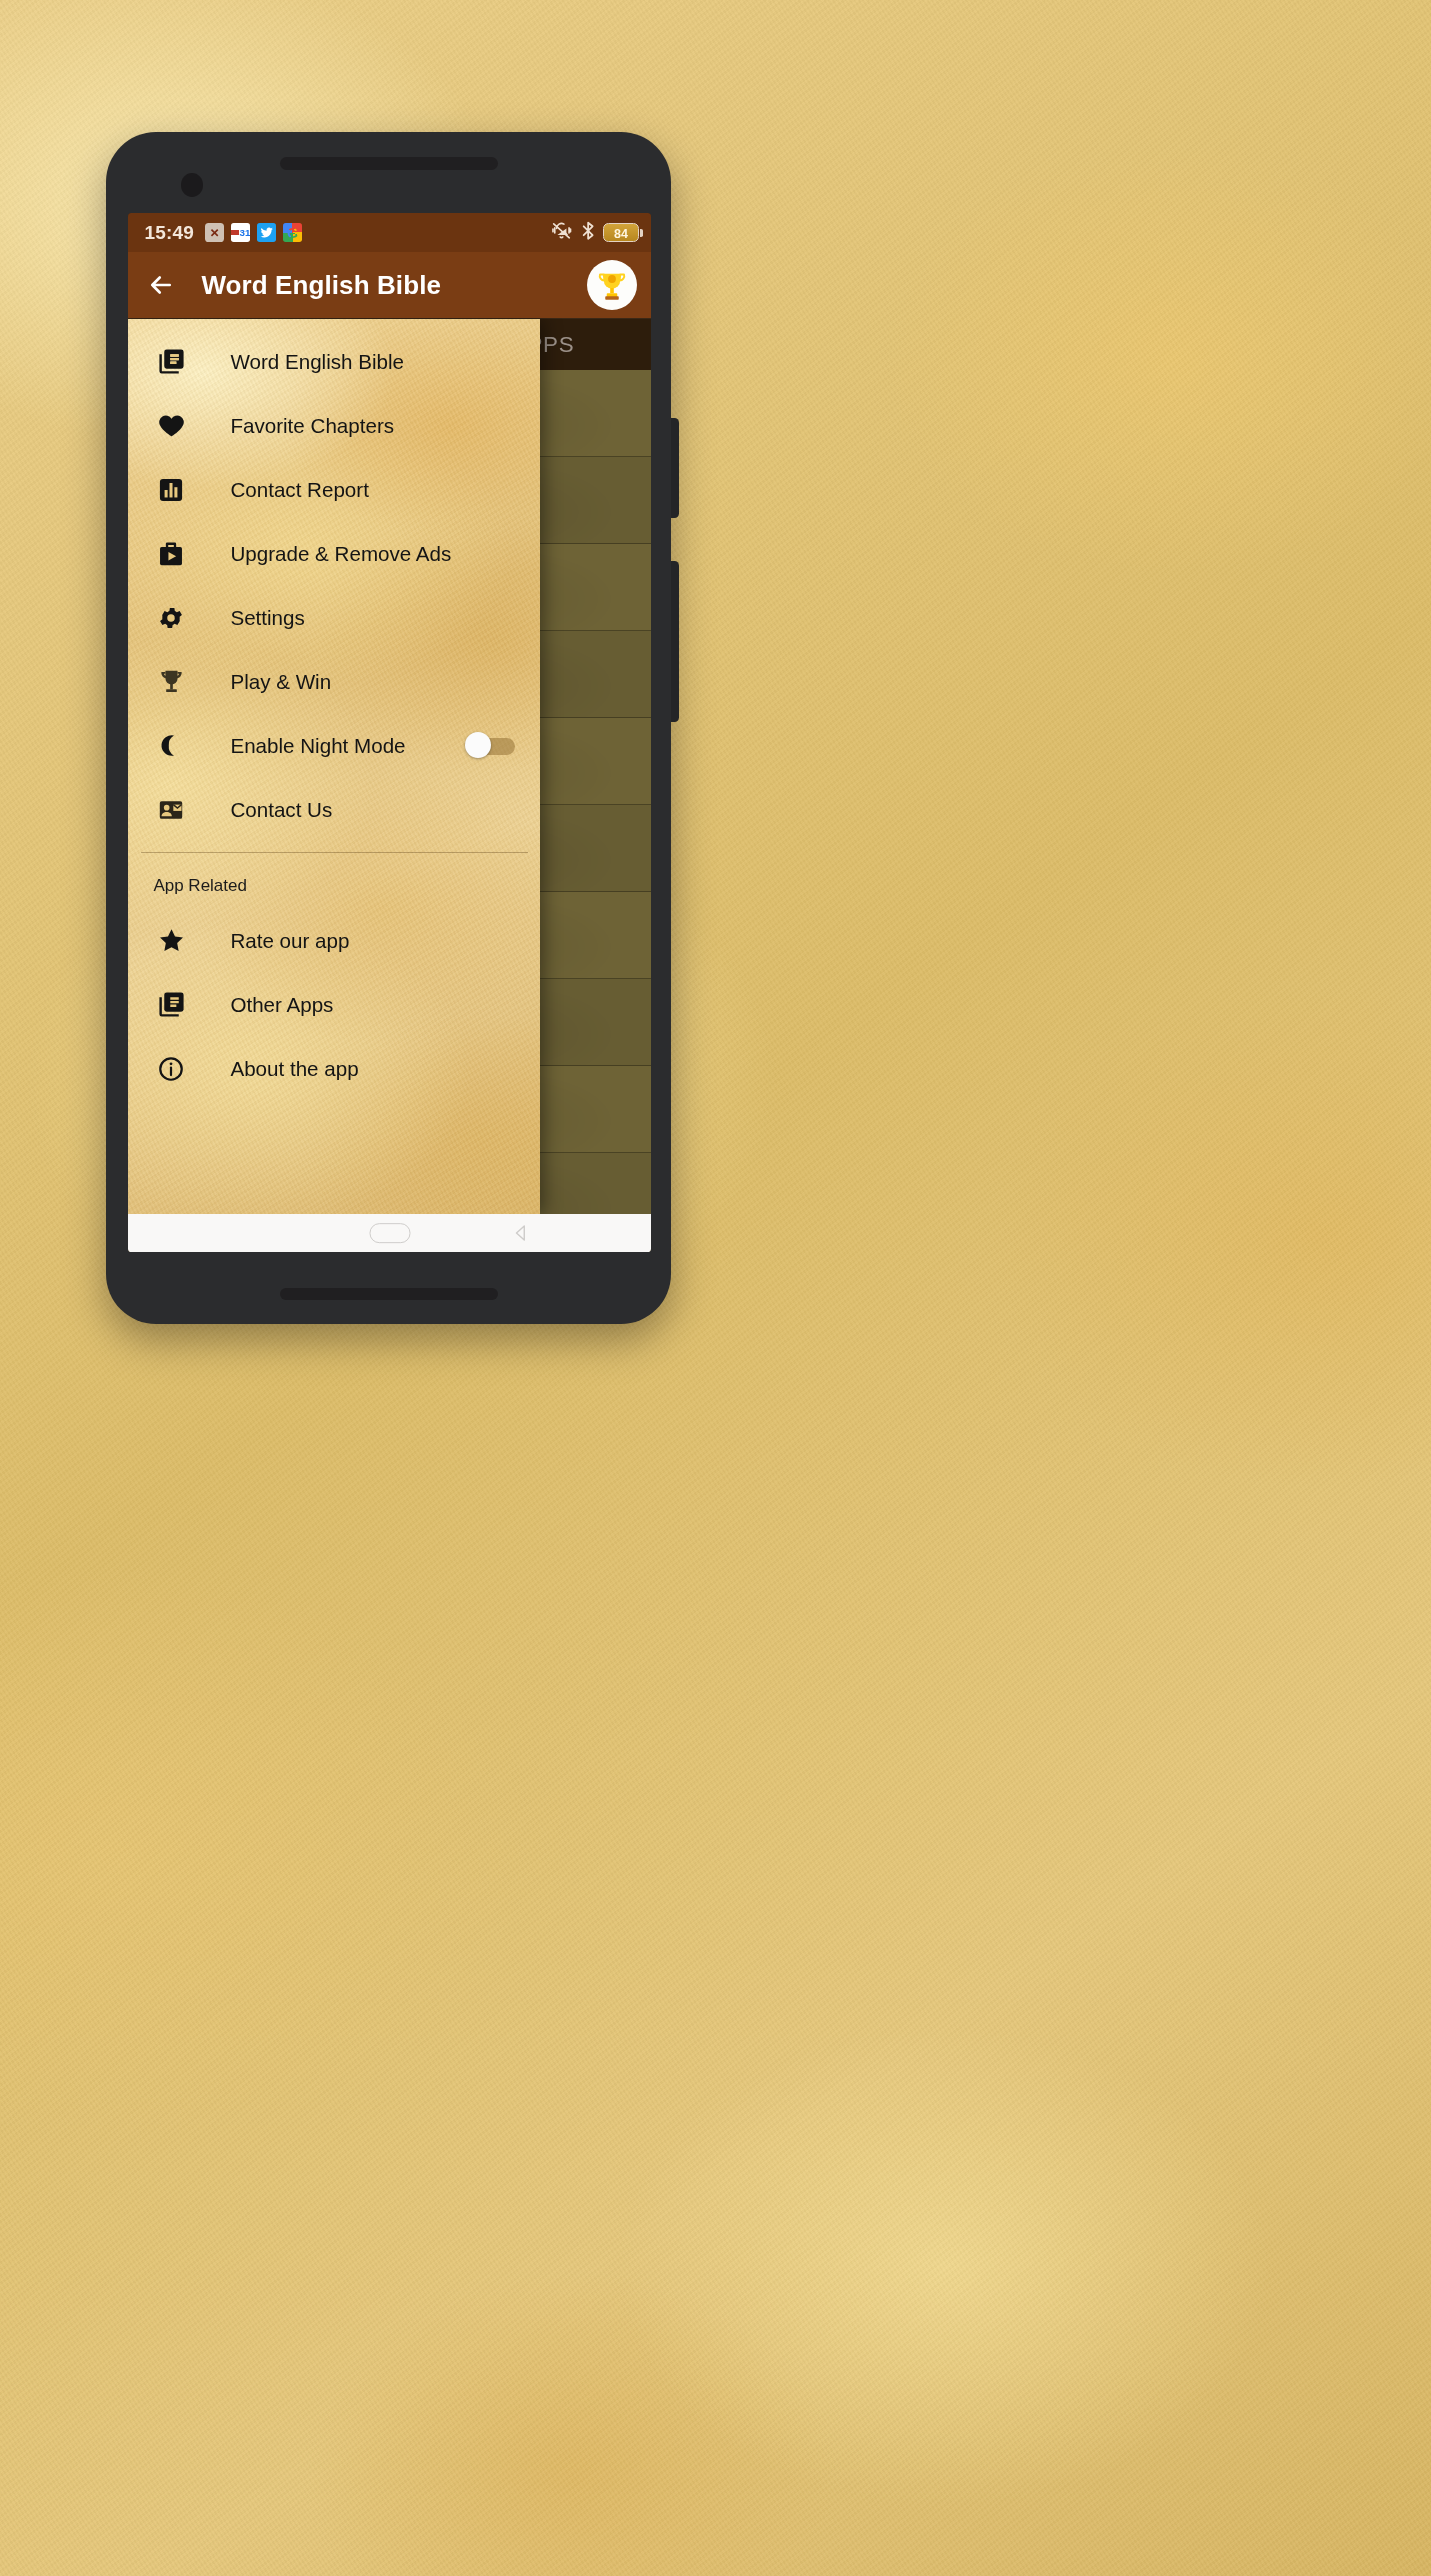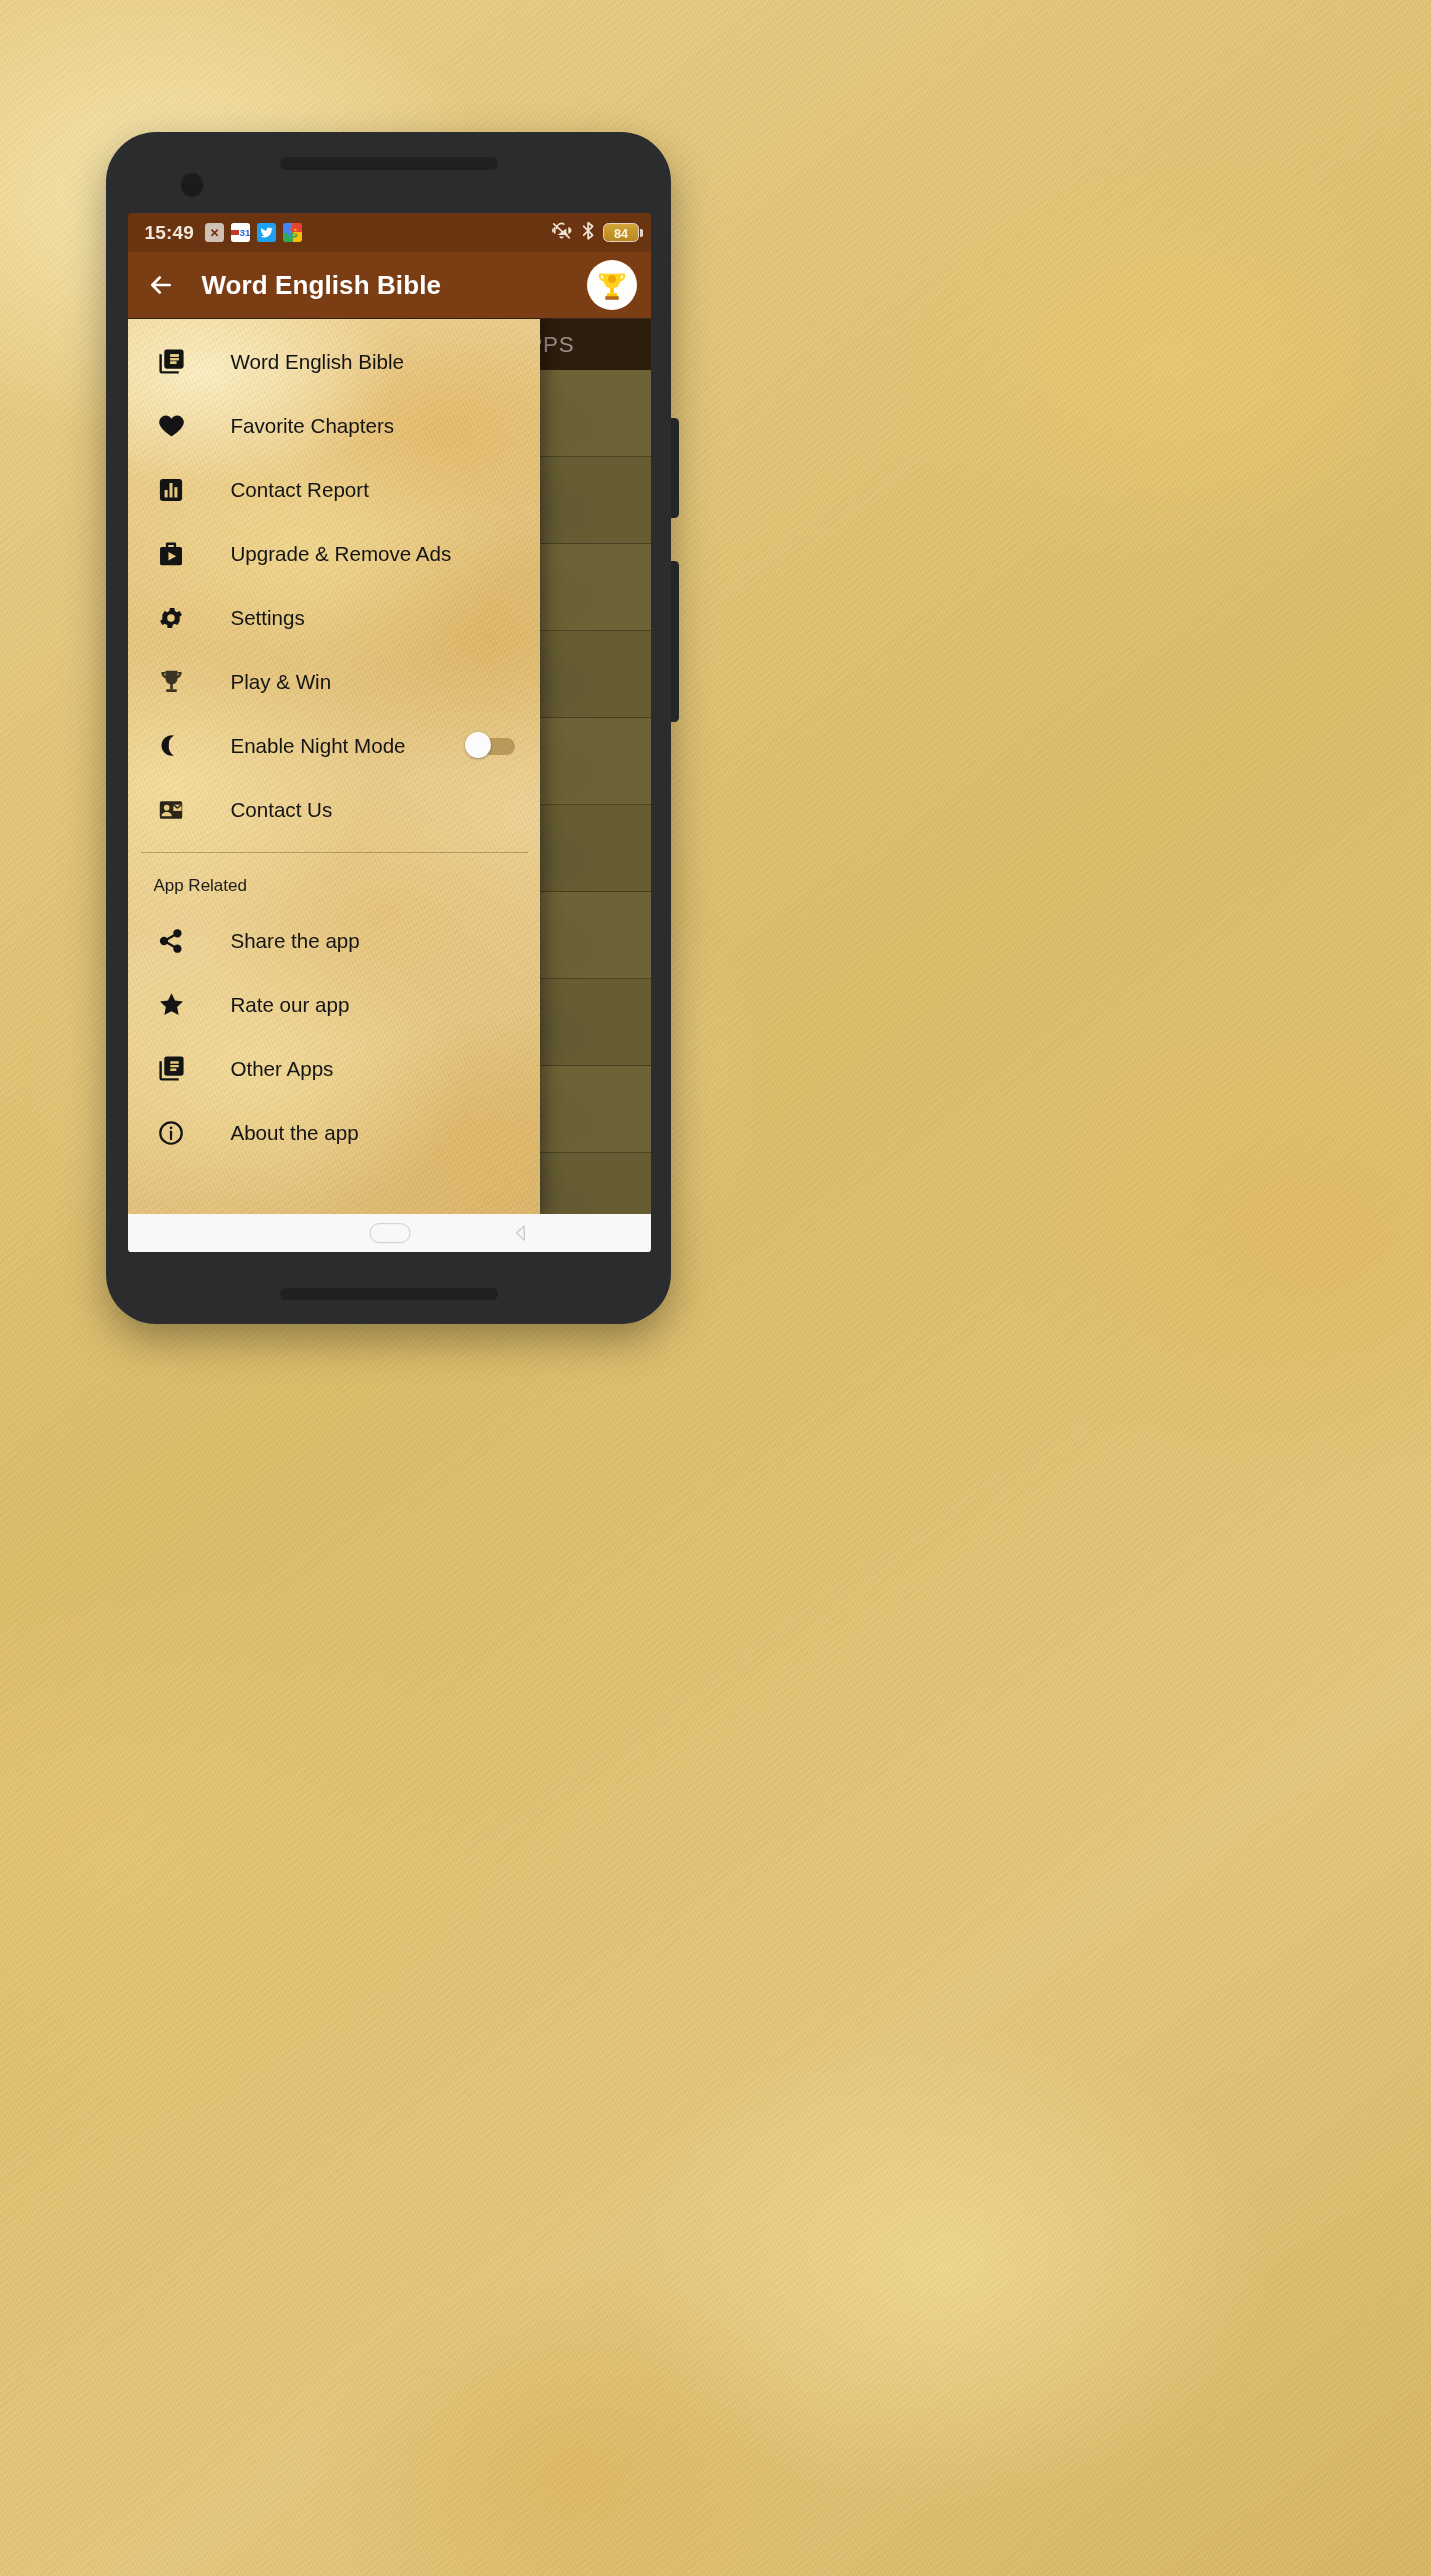--- a/index.html
+++ b/index.html
@@ -526,31 +526,20 @@
               <path d="M14 7.4l3.5 3 3.5-3" fill="none" stroke="#2b2519" stroke-width="1.2"></path>
             </svg>
           </span>
           <span class="menu-label">Contact Us</span>
         </div>
 
         <div id="drawer-divider"></div>
 
         <div id="section-header">App Related</div>
 
-        <div class="menu-item">
-          <span class="menu-icon">
-            <svg width="28" height="28" viewBox="0 0 24 24" fill="none" stroke="#141414" stroke-width="1.9">
-              <circle cx="17.5" cy="5.4" r="2.6" fill="#141414"></circle>
-              <circle cx="6" cy="12" r="2.6" fill="#141414"></circle>
-              <circle cx="17.5" cy="18.6" r="2.6" fill="#141414"></circle>
-              <path d="M8.4 10.7l6.7-3.9M8.4 13.3l6.7 3.9"></path>
-            </svg>
-          </span>
-          <span class="menu-label">Share the app</span>
-        </div>
 
         <div class="menu-item">
           <span class="menu-icon">
             <svg width="29" height="29" viewBox="0 0 24 24" fill="#141414">
               <path d="M12 2.6l2.9 6 6.6.9-4.8 4.6 1.2 6.6L12 17.6 6.1 20.7l1.2-6.6L2.5 9.5l6.6-.9z"></path>
             </svg>
           </span>
           <span class="menu-label">Rate our app</span>
         </div>
 

